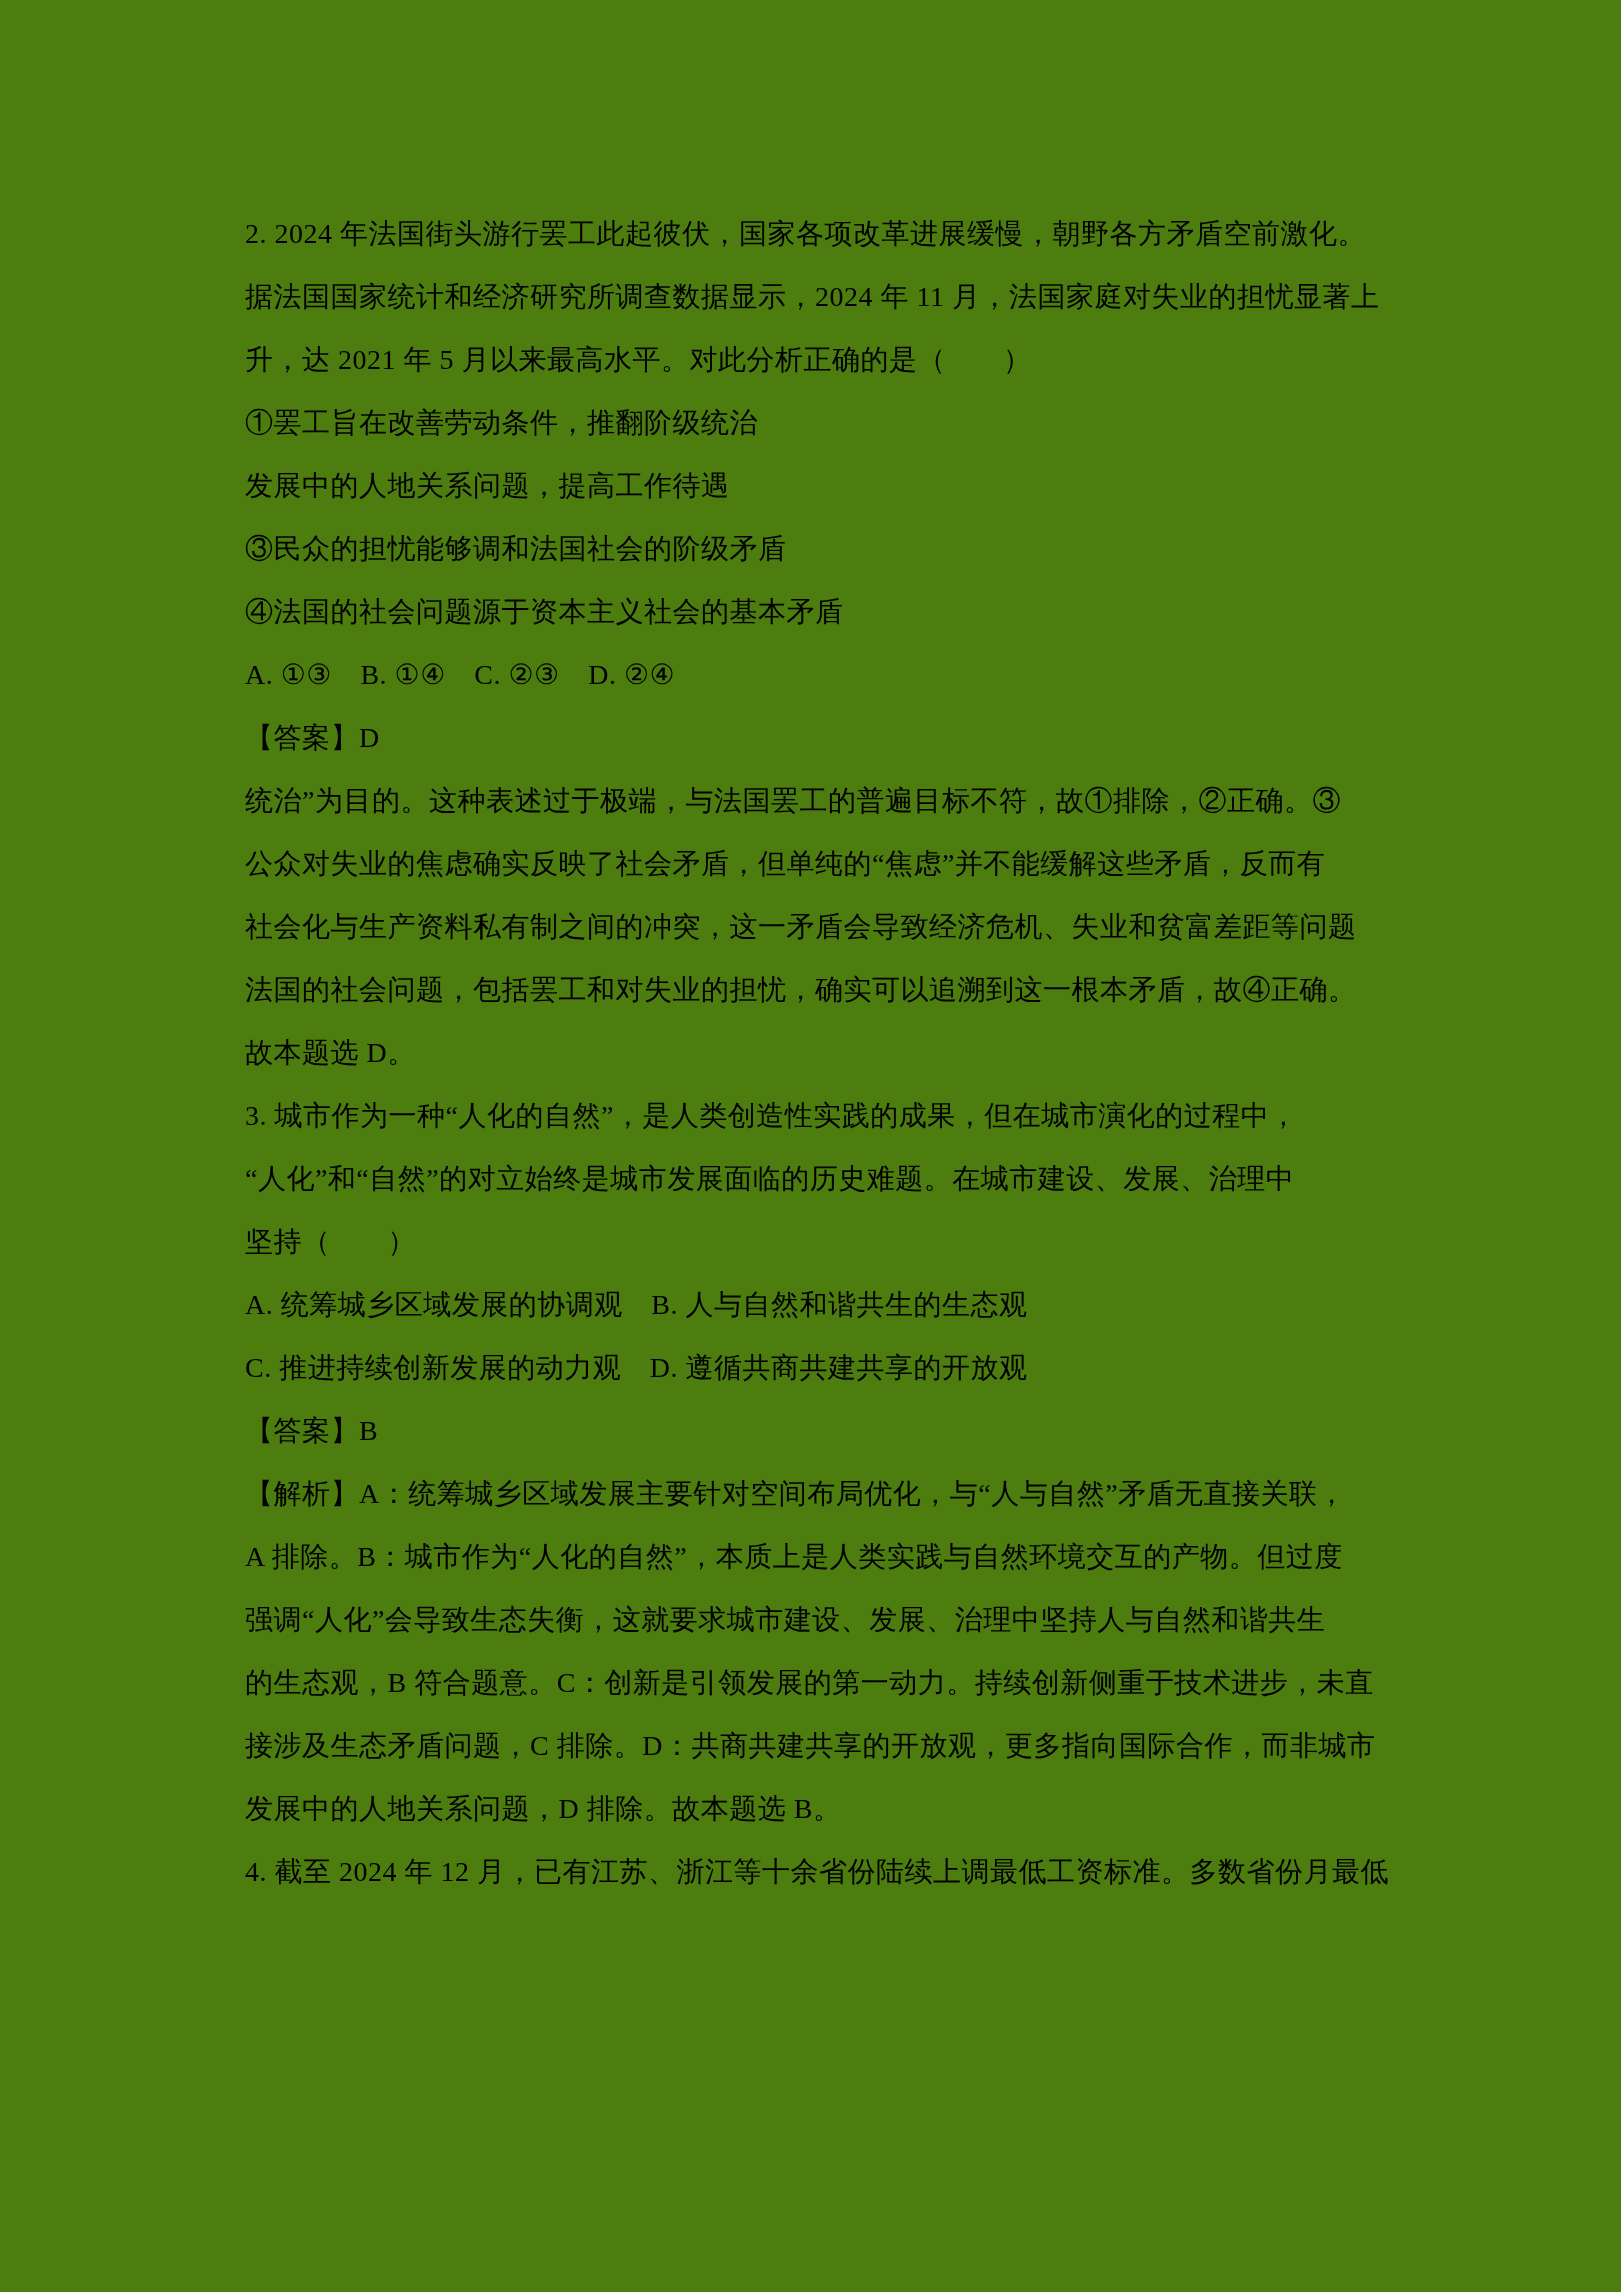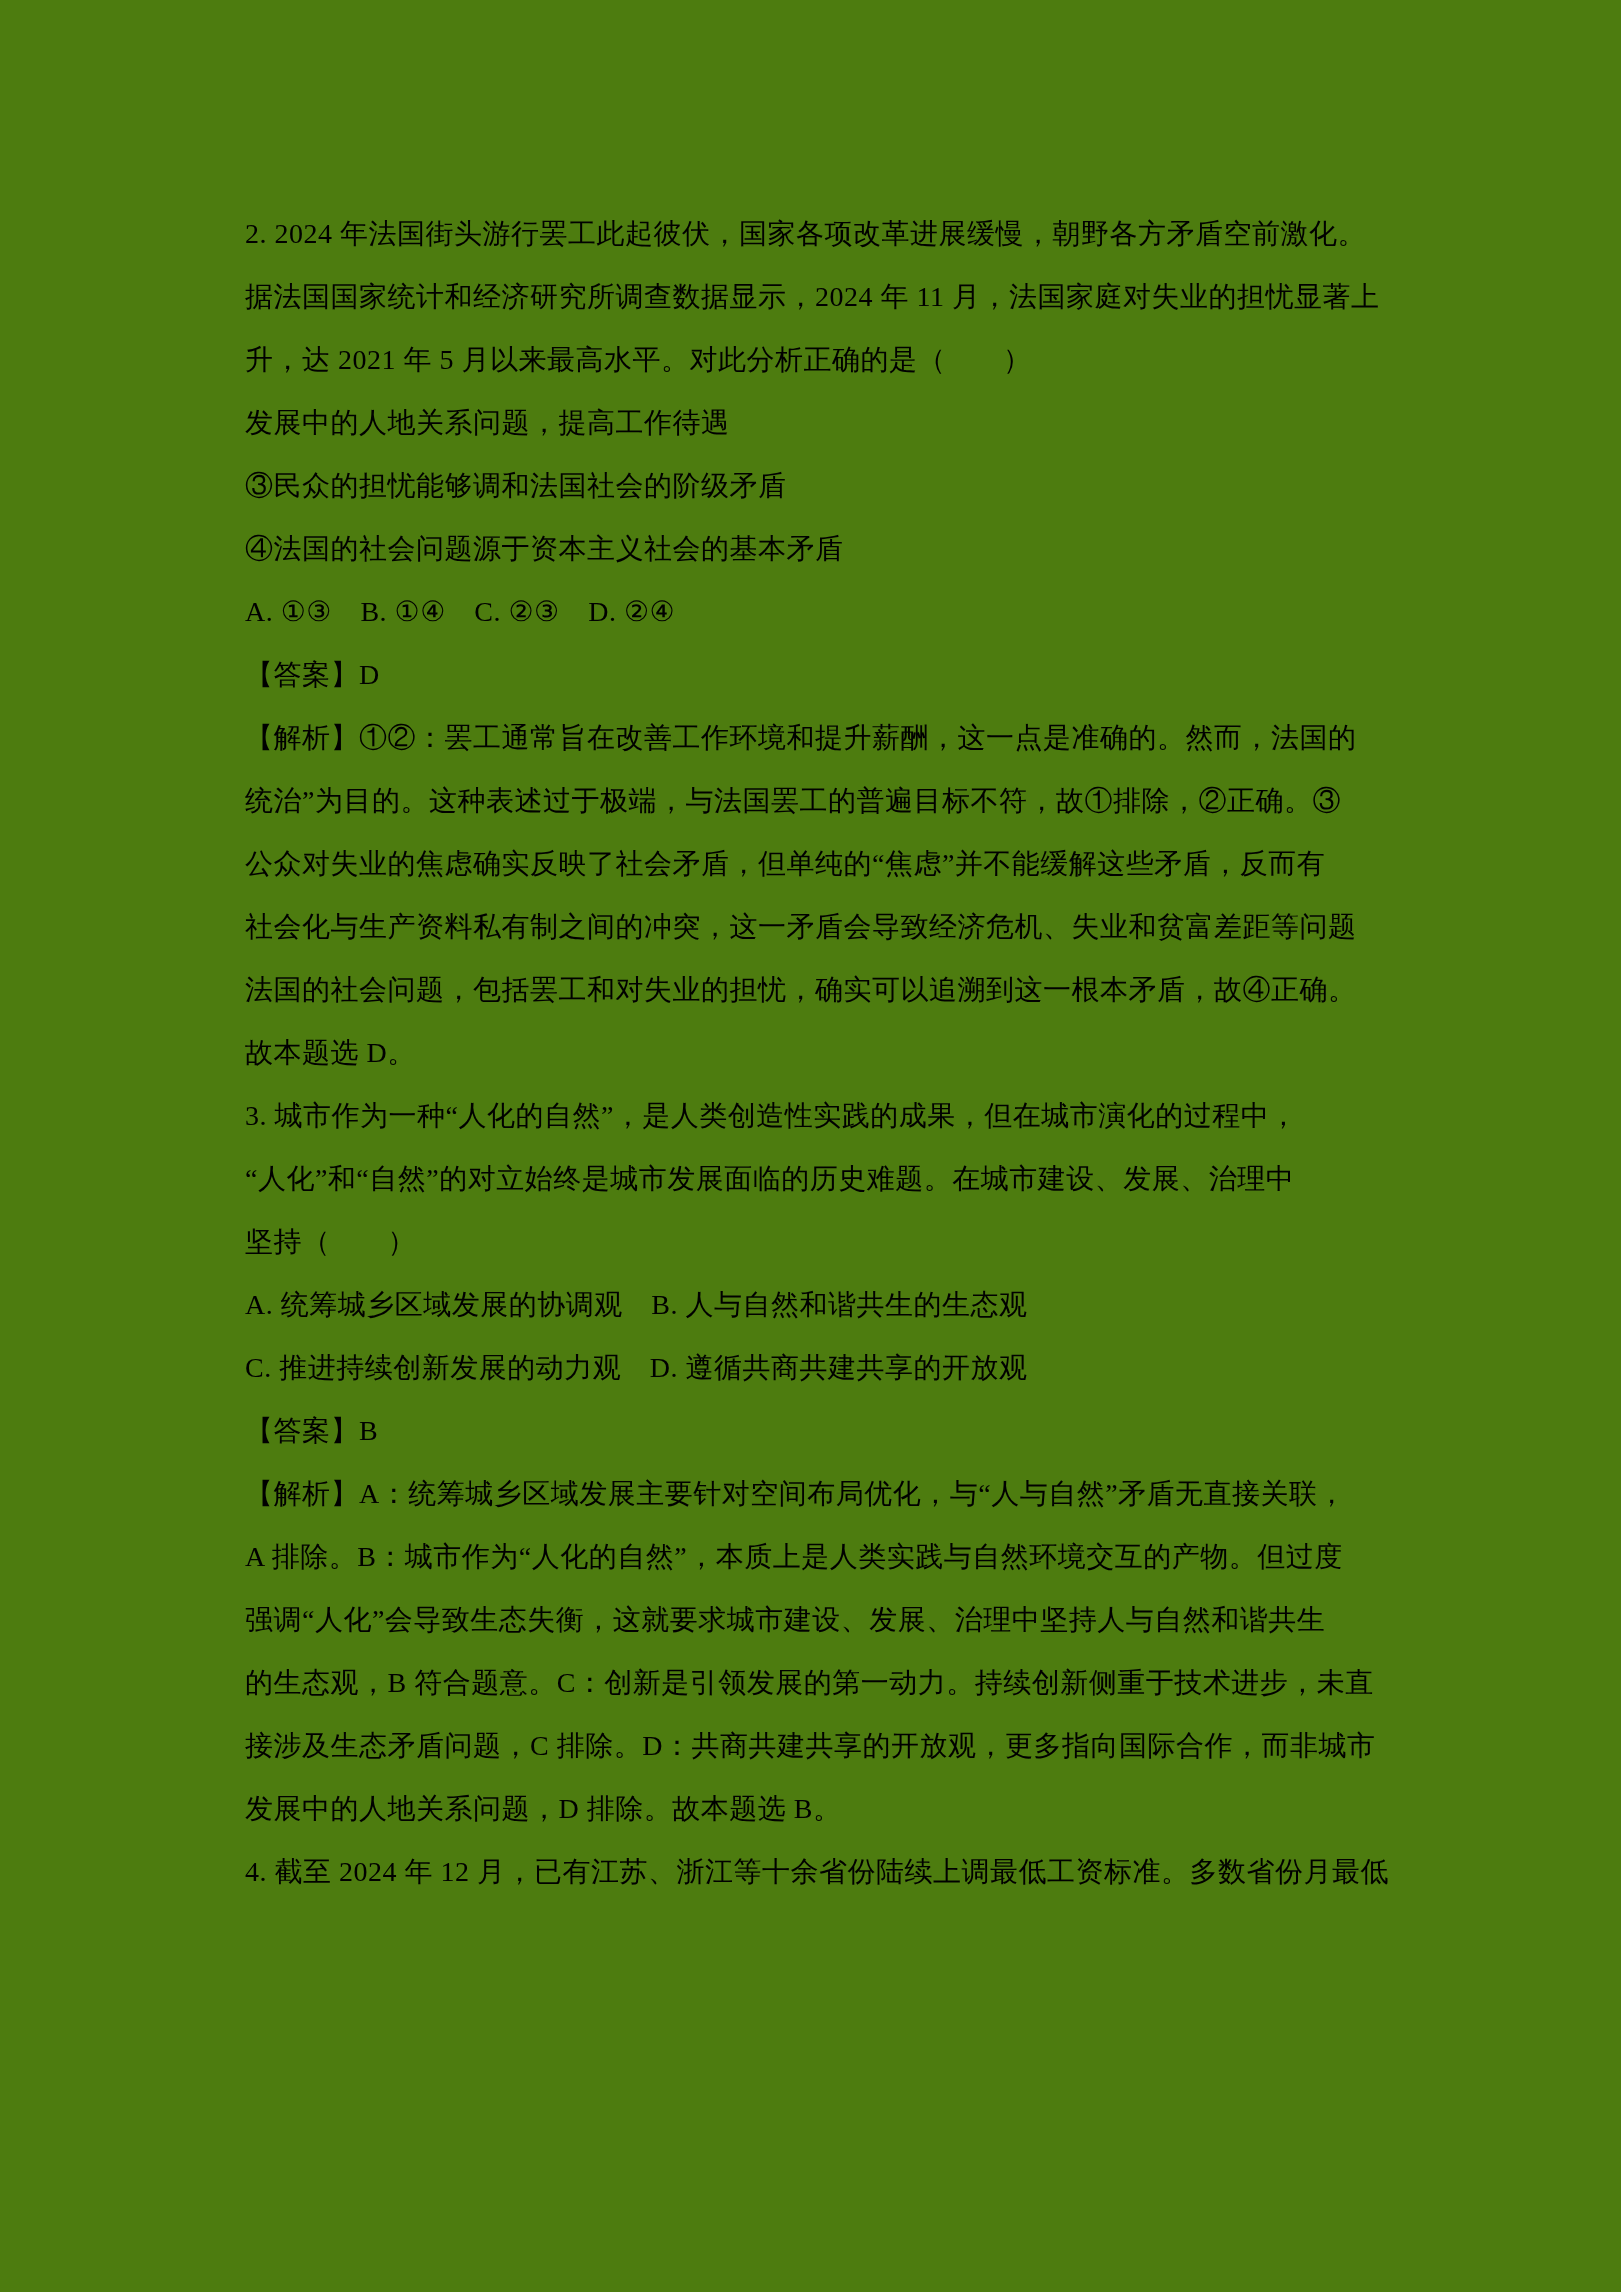--- a/index.html
+++ b/index.html
@@ -31,26 +31,26 @@
   }
 </style>
 </head>
 <body>
 
 <div class="page">
   <div class="content">
       <div class="line">2. 2024 年法国街头游行罢工此起彼伏，国家各项改革进展缓慢，朝野各方矛盾空前激化。</div>
       <div class="line">据法国国家统计和经济研究所调查数据显示，2024 年 11 月，法国家庭对失业的担忧显著上</div>
       <div class="line">升，达 2021 年 5 月以来最高水平。对此分析正确的是（　　）</div>
+      <div class="line">①罢工旨在改善劳动条件，推翻阶级统治</div>
       <div class="line">发展中的人地关系问题，提高工作待遇</div>
       <div class="line">③民众的担忧能够调和法国社会的阶级矛盾</div>
       <div class="line">④法国的社会问题源于资本主义社会的基本矛盾</div>
       <div class="line">A. ①③　B. ①④　C. ②③　D. ②④</div>
       <div class="line">【答案】D</div>
-      <div class="line">【解析】①②：罢工通常旨在改善工作环境和提升薪酬，这一点是准确的。然而，法国的</div>
       <div class="line">统治”为目的。这种表述过于极端，与法国罢工的普遍目标不符，故①排除，②正确。③</div>
       <div class="line">公众对失业的焦虑确实反映了社会矛盾，但单纯的“焦虑”并不能缓解这些矛盾，反而有</div>
       <div class="line">社会化与生产资料私有制之间的冲突，这一矛盾会导致经济危机、失业和贫富差距等问题</div>
       <div class="line">法国的社会问题，包括罢工和对失业的担忧，确实可以追溯到这一根本矛盾，故④正确。</div>
       <div class="line">故本题选 D。</div>
       <div class="line">3. 城市作为一种“人化的自然”，是人类创造性实践的成果，但在城市演化的过程中，</div>
       <div class="line">“人化”和“自然”的对立始终是城市发展面临的历史难题。在城市建设、发展、治理中</div>
       <div class="line">坚持（　　）</div>
       <div class="line">A. 统筹城乡区域发展的协调观　B. 人与自然和谐共生的生态观</div>
       <div class="line">C. 推进持续创新发展的动力观　D. 遵循共商共建共享的开放观</div>

